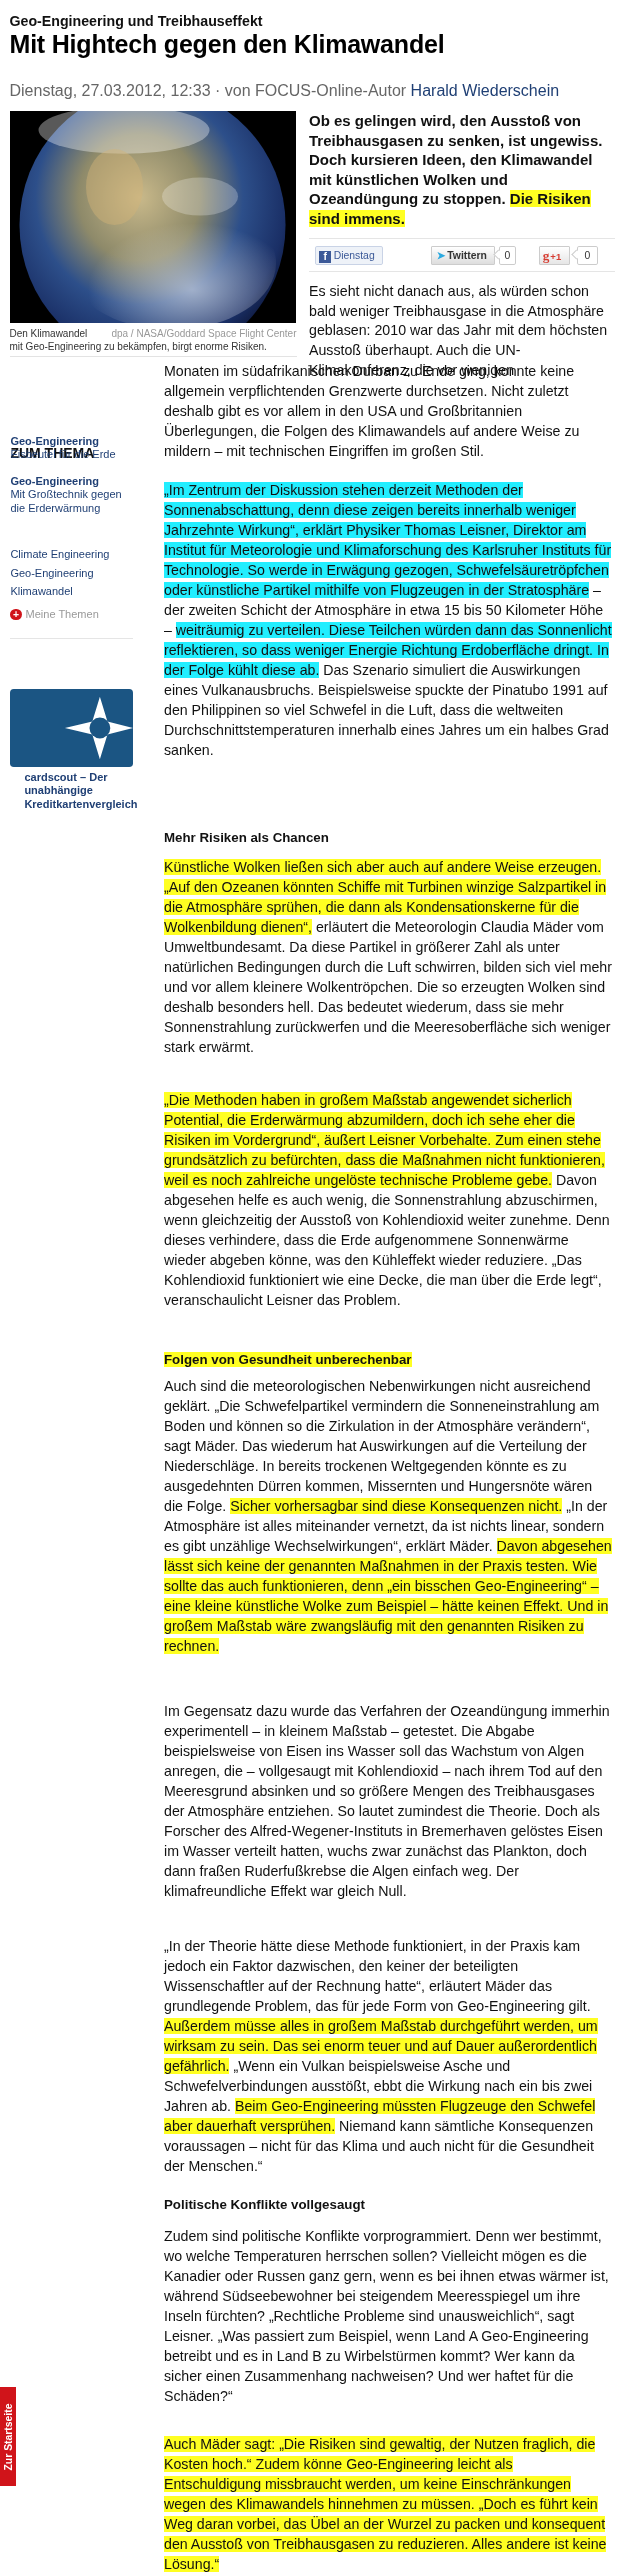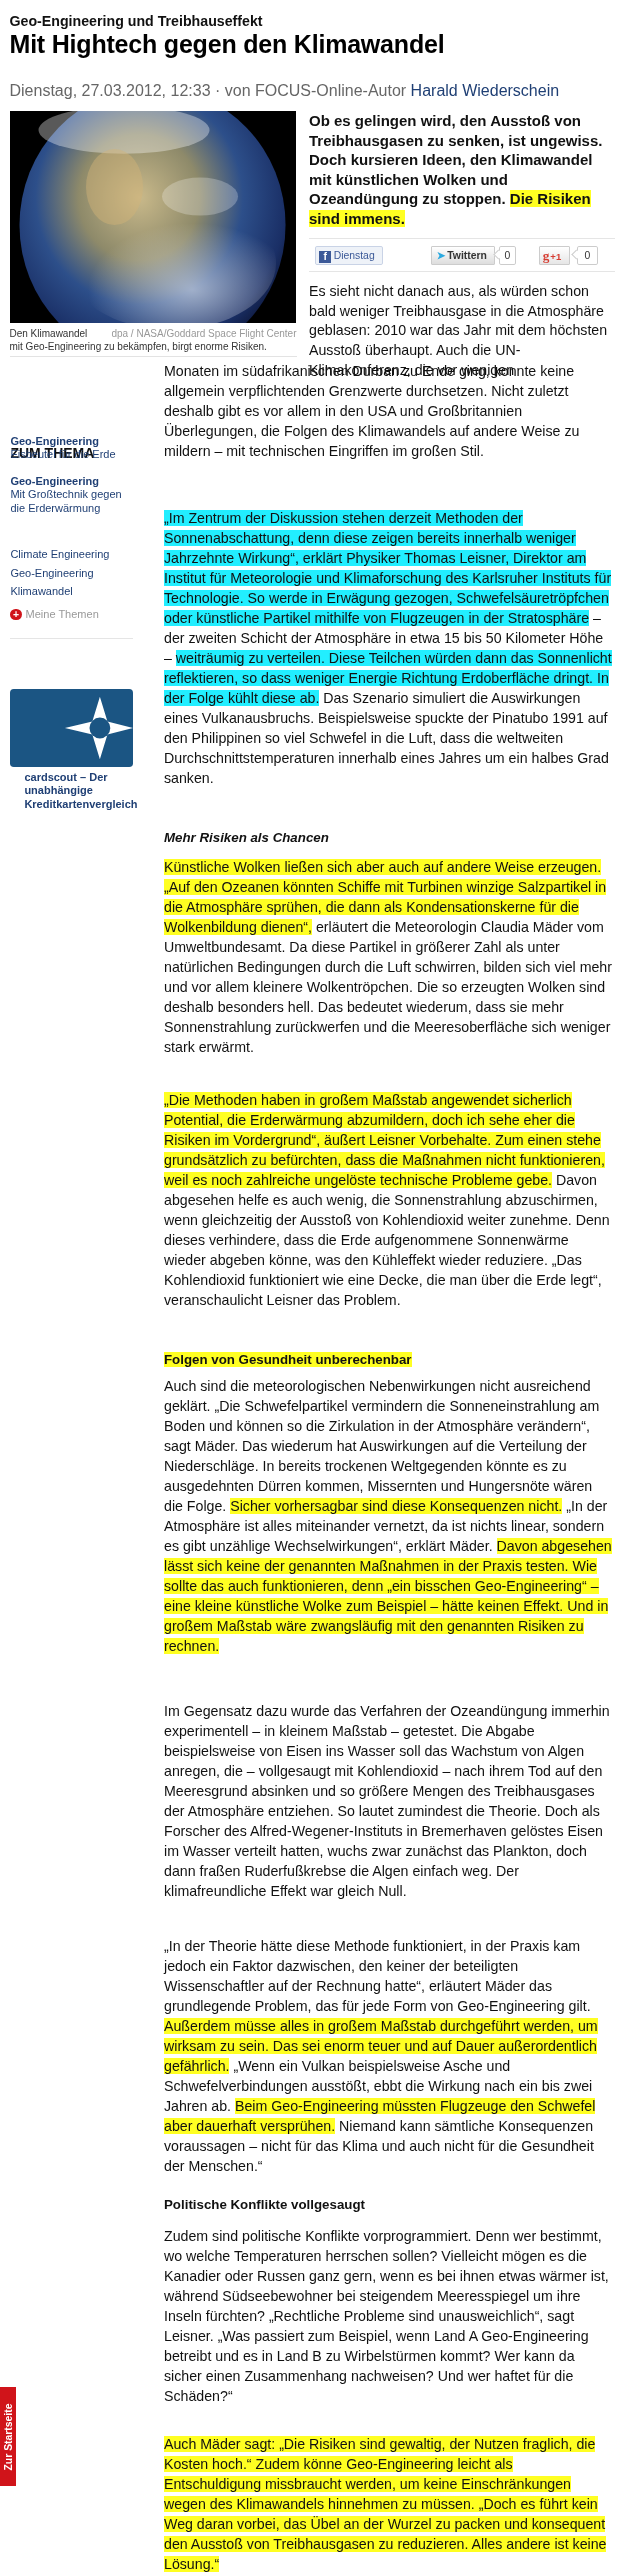--- a/index.html
+++ b/index.html
@@ -102,25 +102,25 @@
   <div class="btn-gp">
     <span class="ico">g</span><span>+1</span>
   </div>
   <div class="count" style="left:268px;width:19px;">0</div>
 </div>
 
 <div class="lead-text">Es sieht nicht danach aus, als würden schon bald weniger Treibhausgase in die Atmosphäre geblasen: 2010 war das Jahr mit dem höchsten Ausstoß überhaupt. Auch die UN-Klimakonferenz, die vor wenigen</div>
 
 <div class="body" style="top:361px;">Monaten im südafrikanischen Durban zu Ende ging, konnte keine allgemein verpflichtenden Grenzwerte durchsetzen. Nicht zuletzt deshalb gibt es vor allem in den USA und Großbritannien Überlegungen, die Folgen des Klimawandels auf andere Weise zu mildern – mit technischen Eingriffen im großen Stil.</div>
 
-<div class="body" style="top:508px;">
+<div class="body" style="top:480px;">
   <span class="hl-c">„Im Zentrum der Diskussion stehen derzeit Methoden der Sonnenabschattung, denn diese zeigen bereits innerhalb weniger Jahrzehnte Wirkung“, erklärt Physiker Thomas Leisner, Direktor am Institut für Meteorologie und Klimaforschung des Karlsruher Instituts für Technologie. So werde in Erwägung gezogen, Schwefelsäuretröpfchen oder künstliche Partikel mithilfe von Flugzeugen in der Stratosphäre</span><span> – der zweiten Schicht der Atmosphäre in etwa 15 bis 50 Kilometer Höhe – </span><span class="hl-c">weiträumig zu verteilen. Diese Teilchen würden dann das Sonnenlicht reflektieren, so dass weniger Energie Richtung Erdoberfläche dringt. In der Folge kühlt diese ab.</span><span> Das Szenario simuliert die Auswirkungen eines Vulkanausbruchs. Beispielsweise spuckte der Pinatubo 1991 auf den Philippinen so viel Schwefel in die Luft, dass die weltweiten Durchschnittstemperaturen innerhalb eines Jahres um ein halbes Grad sanken.</span>
 </div>
 
-<div class="sub" style="top:830px;font-style:italic;">Mehr Risiken als Chancen</div>
+<div class="sub" style="top:830px;">Mehr Risiken als Chancen</div>
 
 <div class="body" style="top:857px;">
   <span class="hl-y">Künstliche Wolken ließen sich aber auch auf andere Weise erzeugen. „Auf den Ozeanen könnten Schiffe mit Turbinen winzige Salzpartikel in die Atmosphäre sprühen, die dann als Kondensationskerne für die Wolkenbildung dienen“,</span><span> erläutert die Meteorologin Claudia Mäder vom Umweltbundesamt. Da diese Partikel in größerer Zahl als unter natürlichen Bedingungen durch die Luft schwirren, bilden sich viel mehr und vor allem kleinere Wolkentröpchen. Die so erzeugten Wolken sind deshalb besonders hell. Das bedeutet wiederum, dass sie mehr Sonnenstrahlung zurückwerfen und die Meeresoberfläche sich weniger stark erwärmt.</span>
 </div>
 
 <div class="body" style="top:1090px;">
   <span class="hl-y">„Die Methoden haben in großem Maßstab angewendet sicherlich Potential, die Erderwärmung abzumildern, doch ich sehe eher die Risiken im Vordergrund“, äußert Leisner Vorbehalte. Zum einen stehe grundsätzlich zu befürchten, dass die Maßnahmen nicht funktionieren, weil es noch zahlreiche ungelöste technische Probleme gebe.</span><span> Davon abgesehen helfe es auch wenig, die Sonnenstrahlung abzuschirmen, wenn gleichzeitig der Ausstoß von Kohlendioxid weiter zunehme. Denn dieses verhindere, dass die Erde aufgenommene Sonnenwärme wieder abgeben könne, was den Kühleffekt wieder reduziere. „Das Kohlendioxid funktioniert wie eine Decke, die man über die Erde legt“, veranschaulicht Leisner das Problem.</span>
 </div>
 
 <div class="sub" style="top:1352px;">

